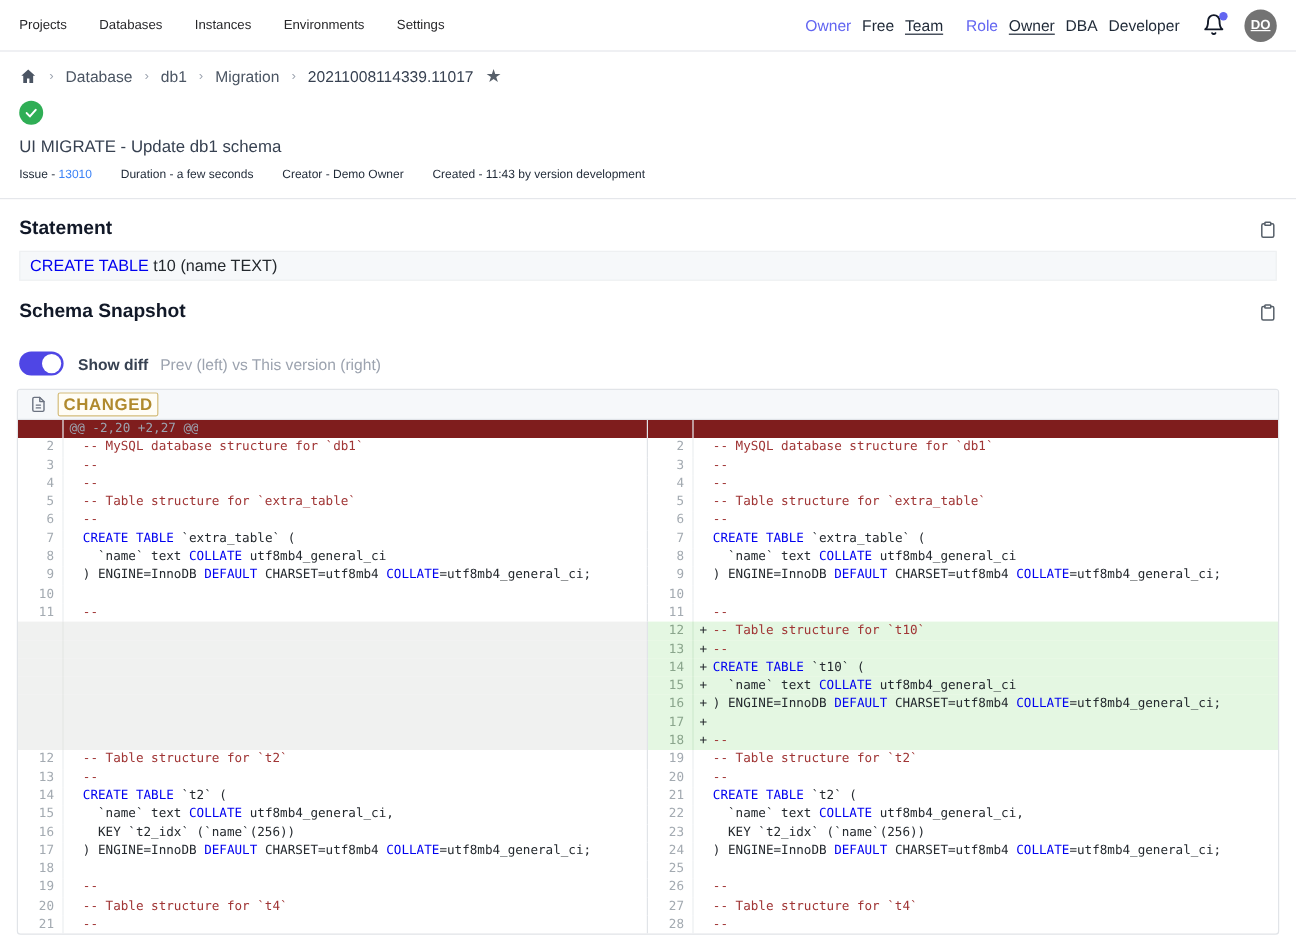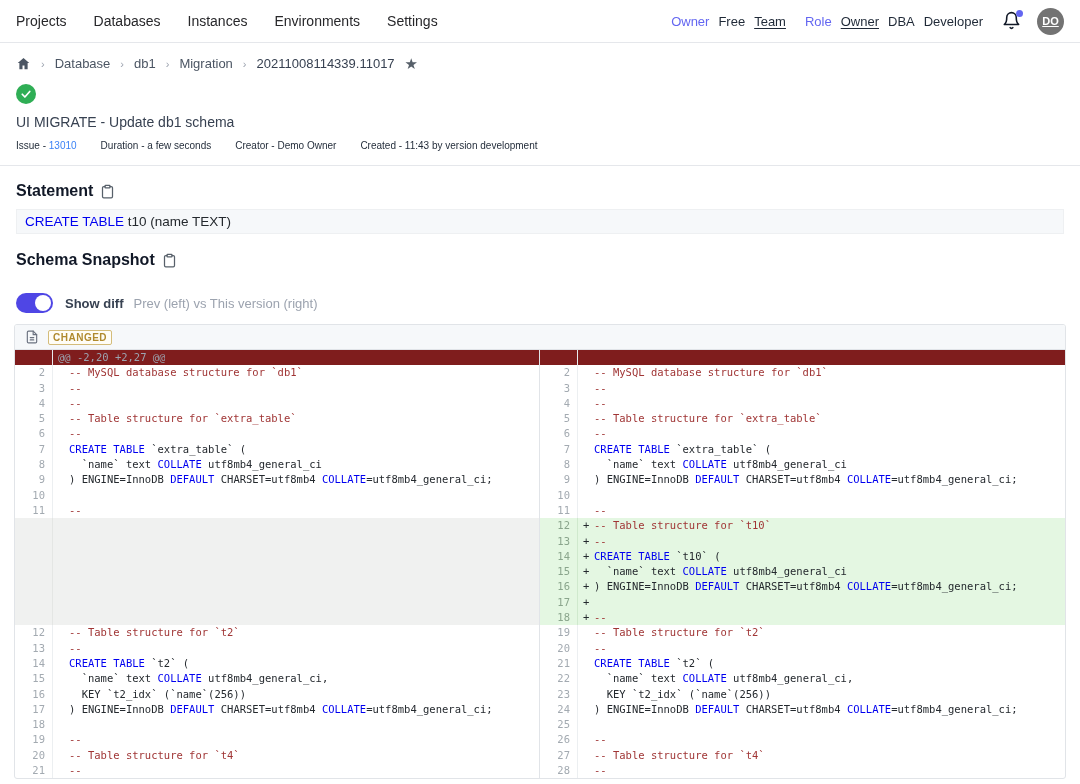--- a/index.html
+++ b/index.html
@@ -3,21 +3,21 @@
 <meta charset="utf-8">
 <style>
   * { margin:0; padding:0; box-sizing:border-box; }
   html,body { width:1080px; height:784px; background:#fff; overflow:hidden;
               font-family:"Liberation Sans", sans-serif; color:#1f2937; }
 
   
   .topnav { height:43px; display:flex; align-items:center; justify-content:space-between;
             padding:0 16px; border-bottom:1px solid #e5e7eb; }
   .nav-left { display:flex; align-items:center; gap:27px; }
-  .nav-item { font-size:14px; color:#27272a; cursor:pointer; }
+  .nav-item { font-size:11px; color:#27272a; cursor:pointer; }
   .nav-right { display:flex; align-items:center; gap:9px; font-size:13px; }
   .nr-accent { color:#6366f1; }
   .nr-underline { text-decoration:underline; text-underline-offset:2px; }
   .nr-gap { margin-left:10px; }
   .bell-wrap { position:relative; margin-left:10px; width:20px; height:20px; cursor:pointer; }
   .bell-dot { position:absolute; top:-1px; right:-1px; width:7px; height:7px;
               border-radius:50%; background:#6366f1; }
   .avatar { width:27px; height:27px; border-radius:50%; background:#737373; color:#fff;
             font-size:11px; font-weight:700; display:flex; align-items:center; justify-content:center;
             margin-left:6px; cursor:pointer;text-decoration:underline; }
@@ -37,39 +37,39 @@
   .page-title { font-size:18px; font-weight:700; color:#111827; letter-spacing:.1px; }
   .subtitle { margin:10px 16px 0; font-size:14px; color:#374151; }
   .meta-row { margin:10px 16px 0; display:flex; align-items:center; gap:24px;
               font-size:10px; color:#1f2937; }
   .meta-link { color:#3b82f6; cursor:pointer; }
 
   .divider { margin-top:14px; border-top:1px solid #e5e7eb; }
   .bottom-divider { margin-top:8px; border-top:1px solid #e5e7eb; }
 
   
-  .section-heading { margin:16px 16px 0; display:flex; align-items:center; gap:7px; }
+  .section-heading { margin:16px 16px 0; display:flex; align-items:center; gap:7px;justify-content:space-between; }
   .section-heading .h-text { font-size:16px; font-weight:600; color:#111827; }
   .copy-icon { cursor:pointer; display:flex; }
   .sql-box { margin:9px 16px 0; background:#f6f8fa; border:1px solid #eef0f2;
              padding:4px 8px; font-size:13.5px; color:#24292e; }
   .snapshot-heading { margin-top:17px; }
   .toggle-row { margin:24px 16px 0; display:flex; align-items:center; gap:12px; }
   .toggle { width:37px; height:20px; border-radius:10px; background:#4f46e5; position:relative;
             cursor:pointer; flex:0 0 auto; }
   .toggle-knob { position:absolute; top:2px; right:2px; width:16px; height:16px;
                  border-radius:50%; background:#fff; }
   .toggle-label { font-size:13px; font-weight:700; color:#374151; }
   .toggle-hint { font-size:13px; color:#9ca3af; margin-left:-2px; }
 
   
   .diff { margin:11px 14px 0; border:1px solid #e1e4e8; border-radius:3px; overflow:hidden; }
   .diff-header { height:25px; background:#f6f8fa; border-bottom:1px solid #e1e4e8;
                  display:flex; align-items:center; gap:9px; padding:0 10px; }
-  .badge { font-size:10px; font-weight:600; letter-spacing:.5px; color:#b08a2e;
+  .badge { font-size:14px; font-weight:600; letter-spacing:.5px; color:#b08a2e;
            border:1px solid #d4bc7a; border-radius:2px; padding:1px 4px; background:#fffdf6; }
   .diff-body { font-family:"DejaVu Sans Mono", monospace; font-size:10.5px; line-height:15.3px; }
   .drow { display:flex; }
   .dcell { width:50%; display:flex; min-height:15.3px; }
   .dcell.side-l { border-right:1px solid #e1e4e8; }
   .gut { flex:0 0 38px; text-align:right; padding-right:7px; color:#a3aab1;
          border-right:1px solid #eceff1; user-select:none; }
   .code { white-space:pre; padding-left:5px; color:#24292e; overflow:hidden; }
   .mark { display:inline-block; width:11px; }
   .hunkcell { background:#7f1d1d; }

